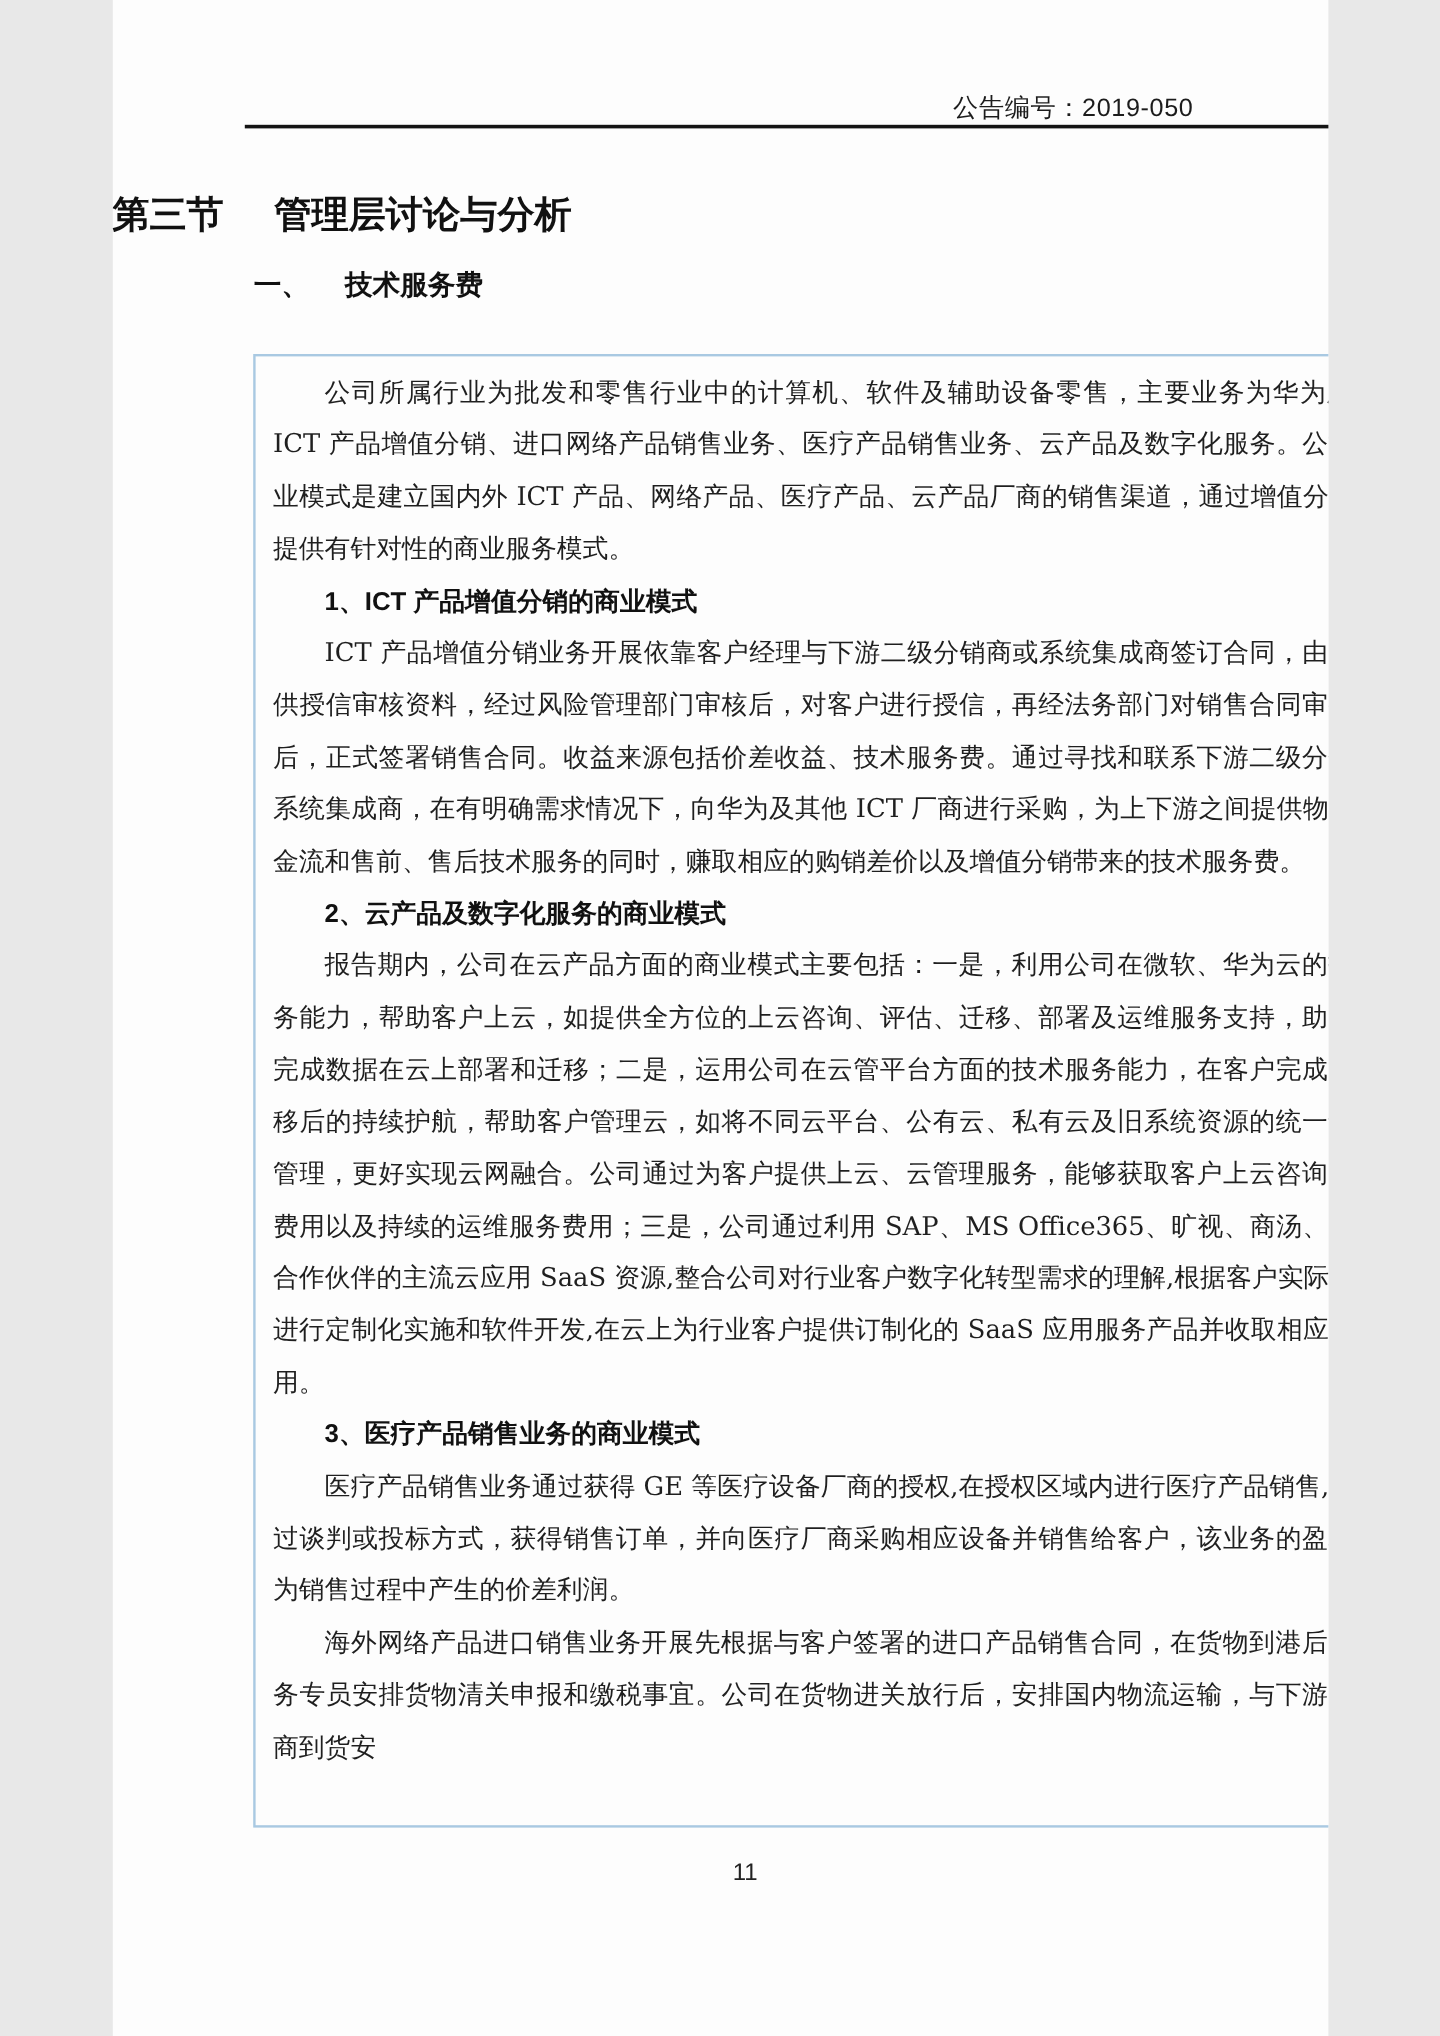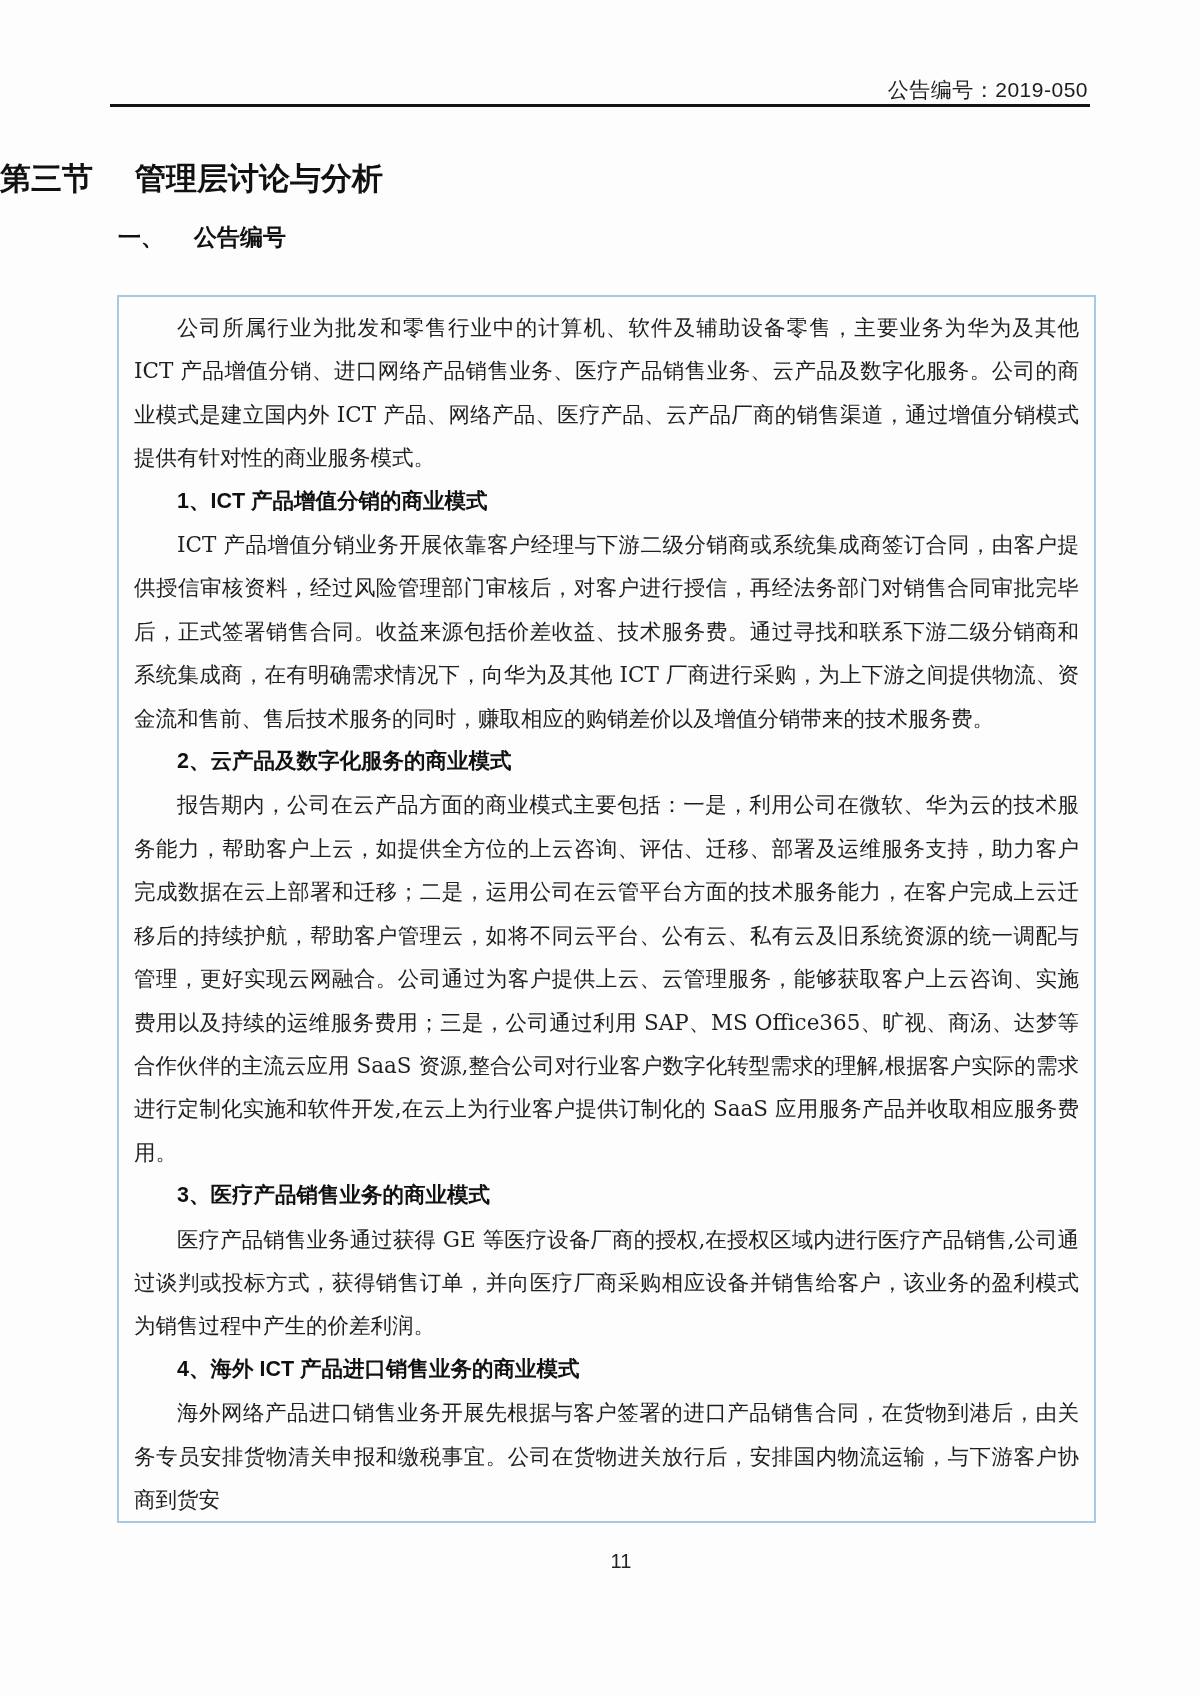--- a/index.html
+++ b/index.html
@@ -1,19 +1,19 @@
 <!DOCTYPE html>
 <html><head>
 <meta charset="utf-8">
 <style>
   * { margin: 0; padding: 0; box-sizing: border-box; }
   html, body { background: #e8e8e8; }
   .page {
     position: relative;
-    width: 1200px;
+    width: 1013px;
     height: 1697px;
     margin: 0 auto;
     background: var(--page-bg, #fdfdfd);
     color: var(--text-color, #1f1f1f);
     font-family: "DejaVu Serif", "Liberation Serif", serif;
     overflow: hidden;
   }
   .announcement-no {
     position: absolute;
     top: 76px;
@@ -99,30 +99,29 @@
 
   <div class="announcement-no">公告编号：2019-050</div>
 
   <div class="header-rule"></div>
 
   <div class="doc-title">
     <span class="chapter">第三节</span><span>管理层讨论与分析</span>
   </div>
 
   <div class="section-heading">
-    <span class="sec-index">一、</span><span>公告编号</span>
+    <span class="sec-index">一、</span><span>技术服务费</span>
   </div>
 
   <div class="content-box">
     <div class="para">公司所属行业为批发和零售行业中的计算机、软件及辅助设备零售，主要业务为华为及其他 ICT 产品增值分销、进口网络产品销售业务、医疗产品销售业务、云产品及数字化服务。公司的商业模式是建立国内外 ICT 产品、网络产品、医疗产品、云产品厂商的销售渠道，通过增值分销模式提供有针对性的商业服务模式。</div>
     <div class="subheading">1、ICT 产品增值分销的商业模式</div>
     <div class="para">ICT 产品增值分销业务开展依靠客户经理与下游二级分销商或系统集成商签订合同，由客户提供授信审核资料，经过风险管理部门审核后，对客户进行授信，再经法务部门对销售合同审批完毕后，正式签署销售合同。收益来源包括价差收益、技术服务费。通过寻找和联系下游二级分销商和系统集成商，在有明确需求情况下，向华为及其他 ICT 厂商进行采购，为上下游之间提供物流、资金流和售前、售后技术服务的同时，赚取相应的购销差价以及增值分销带来的技术服务费。</div>
     <div class="subheading">2、云产品及数字化服务的商业模式</div>
     <div class="para">报告期内，公司在云产品方面的商业模式主要包括：一是，利用公司在微软、华为云的技术服务能力，帮助客户上云，如提供全方位的上云咨询、评估、迁移、部署及运维服务支持，助力客户完成数据在云上部署和迁移；二是，运用公司在云管平台方面的技术服务能力，在客户完成上云迁移后的持续护航，帮助客户管理云，如将不同云平台、公有云、私有云及旧系统资源的统一调配与管理，更好实现云网融合。公司通过为客户提供上云、云管理服务，能够获取客户上云咨询、实施费用以及持续的运维服务费用；三是，公司通过利用 SAP、MS Office365、旷视、商汤、达梦等合作伙伴的主流云应用 SaaS 资源,整合公司对行业客户数字化转型需求的理解,根据客户实际的需求进行定制化实施和软件开发,在云上为行业客户提供订制化的 SaaS 应用服务产品并收取相应服务费用。</div>
     <div class="subheading">3、医疗产品销售业务的商业模式</div>
     <div class="para">医疗产品销售业务通过获得 GE 等医疗设备厂商的授权,在授权区域内进行医疗产品销售,公司通过谈判或投标方式，获得销售订单，并向医疗厂商采购相应设备并销售给客户，该业务的盈利模式为销售过程中产生的价差利润。</div>
-    <div class="subheading">4、海外 ICT 产品进口销售业务的商业模式</div>
     <div class="para">海外网络产品进口销售业务开展先根据与客户签署的进口产品销售合同，在货物到港后，由关务专员安排货物清关申报和缴税事宜。公司在货物进关放行后，安排国内物流运输，与下游客户协商到货安</div>
   </div>
 
   <div class="page-number">11</div>
 
 </div>
 
 </body></html>

